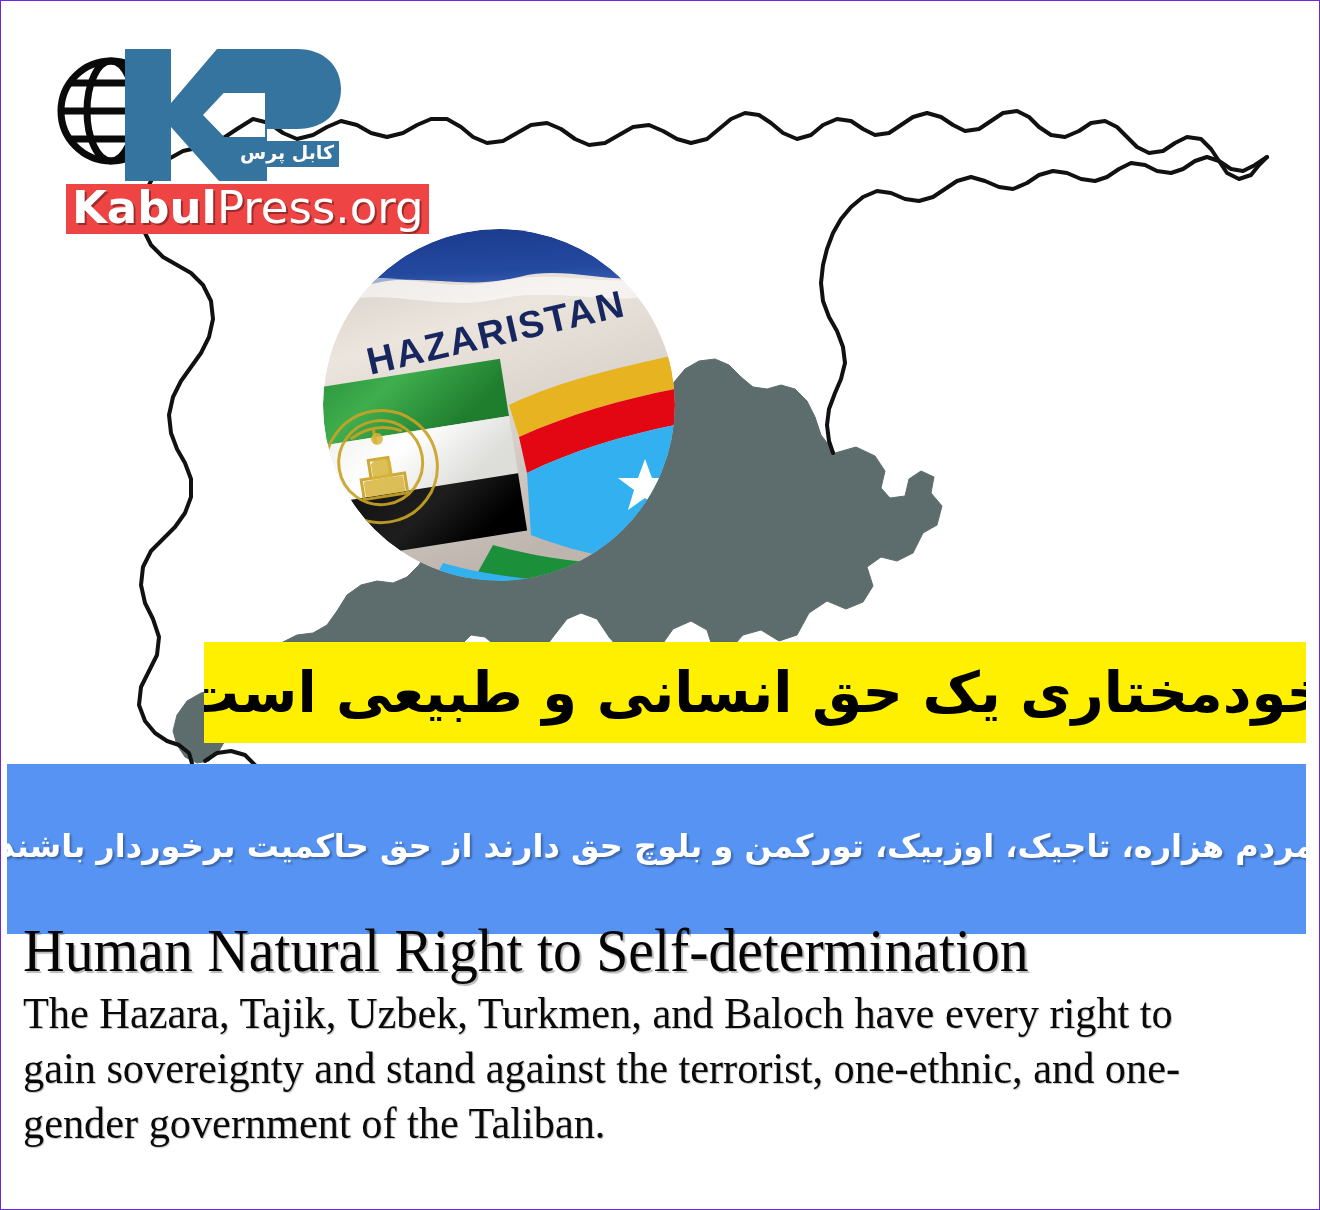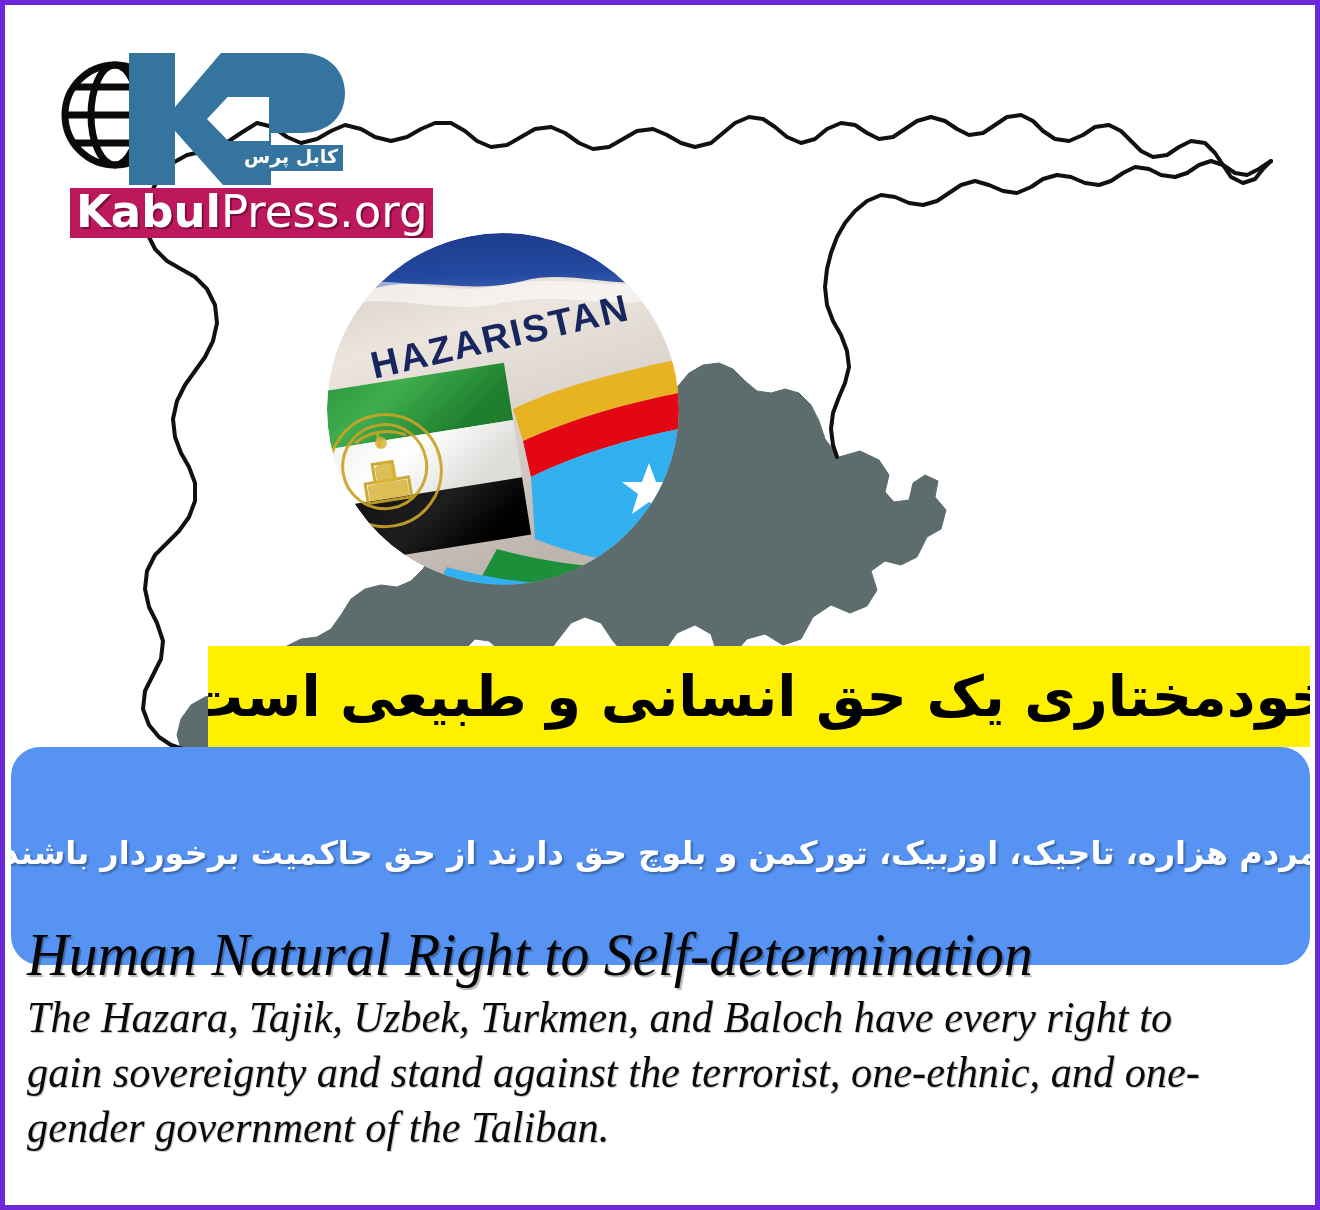--- a/index.html
+++ b/index.html
@@ -7,21 +7,21 @@
     margin: 0;
     padding: 0;
     background: #ffffff;
   }
   #poster {
     position: relative;
     width: 1320px;
     height: 1210px;
     background: #ffffff;
     box-sizing: border-box;
-    border: 5px solid #6d28d9;
+    border: 1px solid #6d28d9;
     overflow: hidden;
     font-family: "Liberation Serif", serif;
   }
 
   
   #map-layer {
     position: absolute;
     left: 0; top: 0;
     width: 1306px;
     height: 940px;
@@ -50,21 +50,21 @@
     font-size: 19px;
     line-height: 1.15;
     padding: 1px 5px 3px 5px;
     direction: rtl;
     white-space: nowrap;
   }
   #logo-word {
     position: absolute;
     left: 13px;
     top: 143px;
-    background: #be185d;
+    background: #ef4444;
     padding: 1px 6px 4px 6px;
     font-family: "DejaVu Sans", sans-serif;
     font-size: 45px;
     line-height: 1;
     color: #ffffff;
     white-space: nowrap;
     text-shadow: 2px 2px 0 rgba(0,0,0,0.35);
   }
   #logo-word .b { font-weight: bold; }
   #logo-word .n { font-weight: normal; }
@@ -102,51 +102,49 @@
     line-height: 1;
     color: #000000;
     white-space: nowrap;
     letter-spacing: 1px;
   }
 
   
   #blue-banner {
     position: absolute;
     left: 6px;
-    top: 742px;
+    top: 763px;
     width: 1299px;
-    height: 218px;
+    height: 170px;
     background: #5693f2;
     direction: rtl;
     display: flex;
     flex-direction: column;
     justify-content: center;
     align-items: center;
     padding-bottom: 4px;
     box-sizing: border-box;
     overflow: hidden;
-    border-radius: 29px;
   }
   #blue-banner .line {
     font-family: "DejaVu Sans", sans-serif;
     font-weight: bold;
     font-size: 32px;
     line-height: 1.55;
     color: #ffffff;
     white-space: nowrap;
     text-shadow: 2px 2px 2px rgba(0,0,0,0.30);
   }
 
   
   #english {
     position: absolute;
     left: 22px;
     top: 918px;
     width: 1278px;
-    font-style: italic;
   }
   #en-heading {
     font-family: "Liberation Serif", serif;
     font-size: 62px;
     line-height: 1.02;
     color: #050505;
     white-space: nowrap;
     transform: scaleX(0.93);
     transform-origin: left top;
     margin: 0 0 4px 0;

